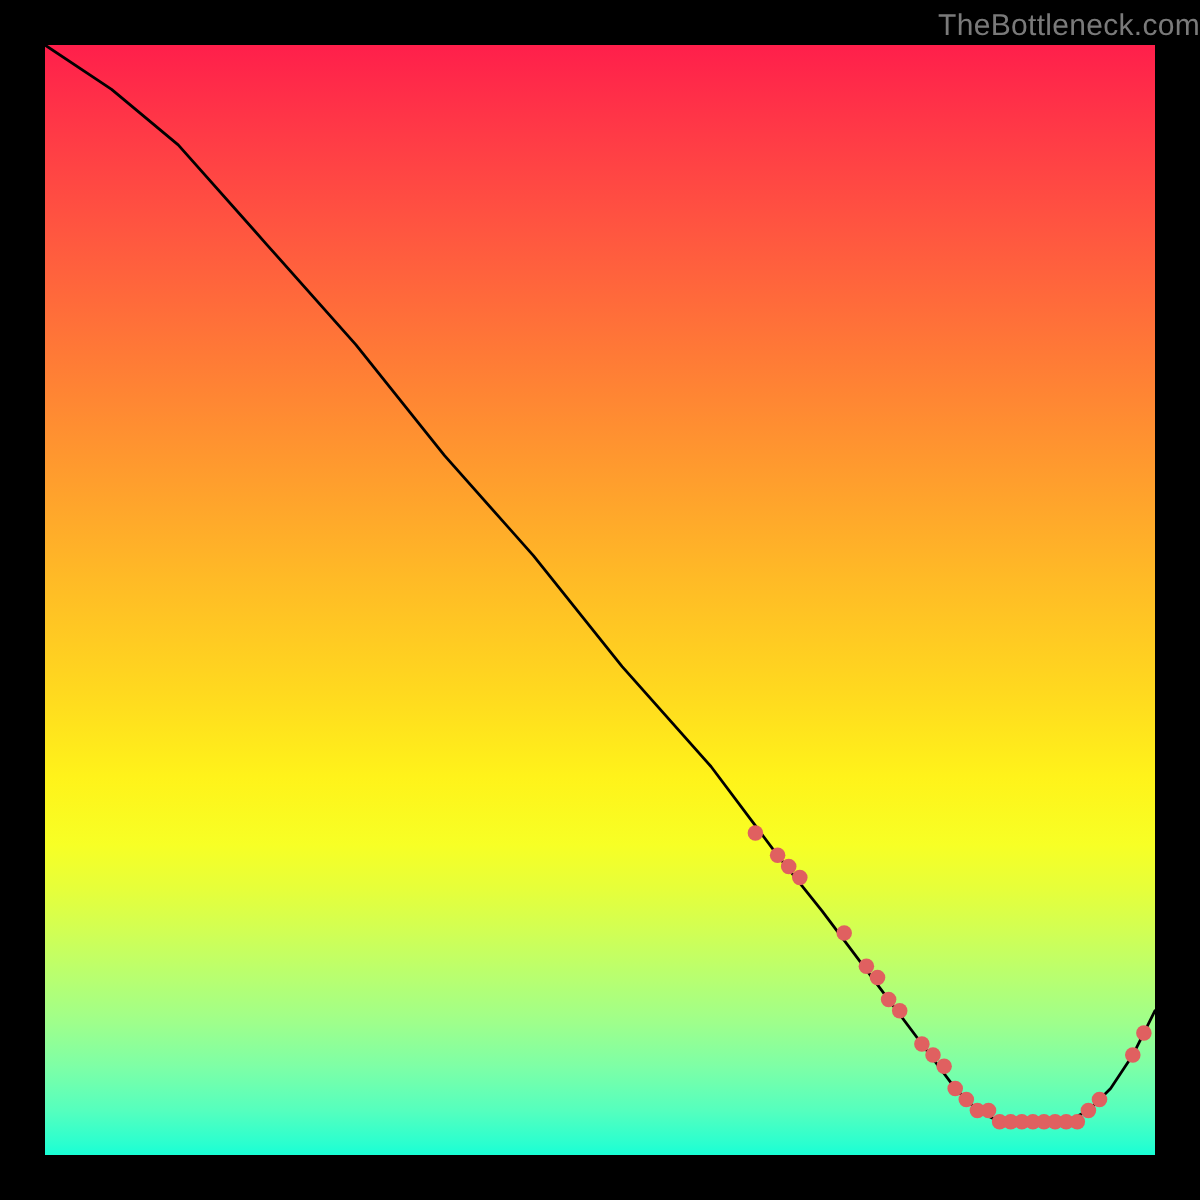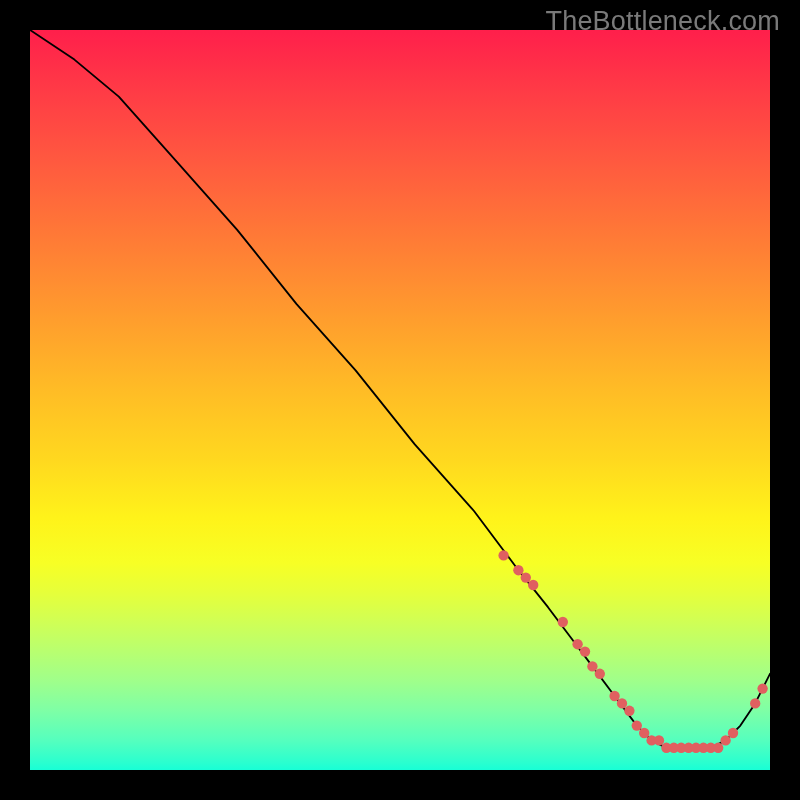--- a/index.html
+++ b/index.html
@@ -55,23 +55,23 @@
     position: absolute;
     left: 0;
     top: 0;
     width: 740px;
     height: 740px;
     pointer-events: none;
   }
   .watermark {
     position: absolute;
     top: 6px;
-    right: 20px;
+    right: 0;
     color: #7a7a7a;
-    font-size: 27px;
+    font-size: 20px;
     letter-spacing: 0.2px;
     user-select: none;
   }
 </style>
 </head>
 <body>
 
 <div class="stage">
   <div class="watermark">TheBottleneck.com</div>
 

